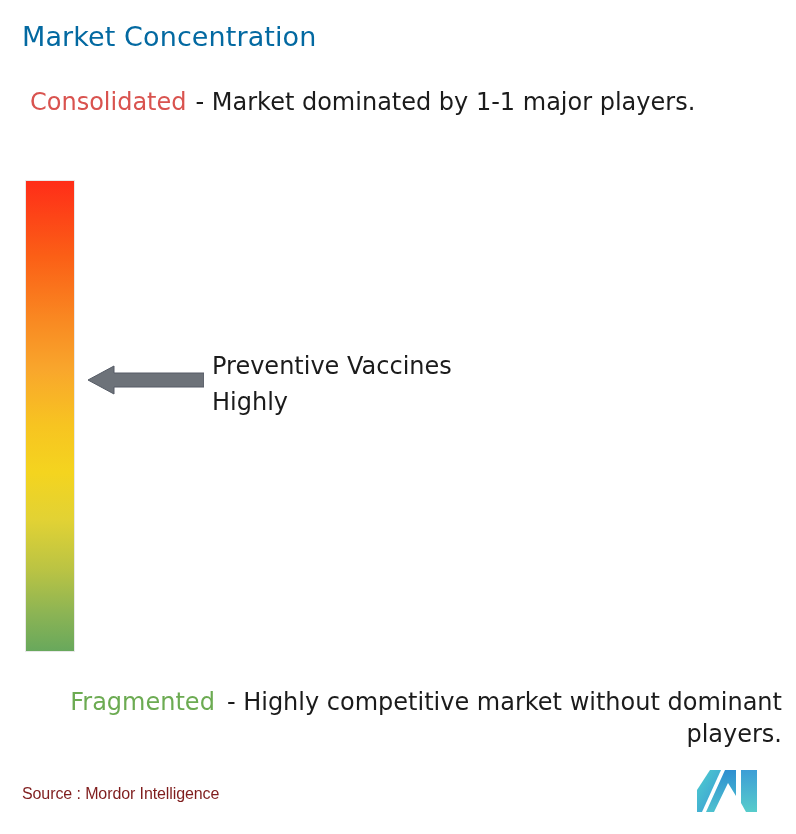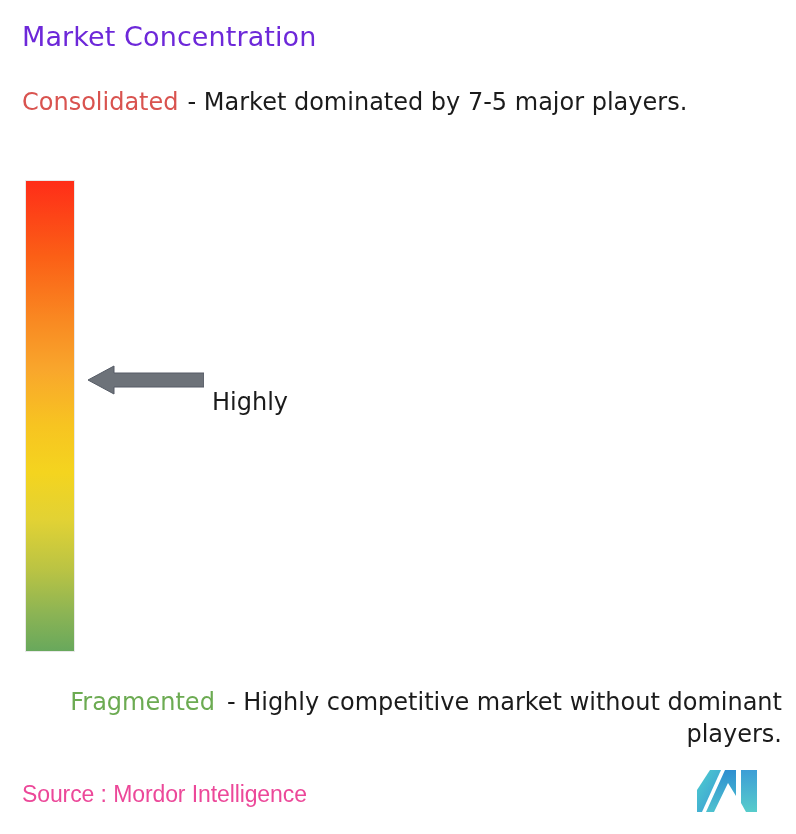--- a/index.html
+++ b/index.html
@@ -15,39 +15,40 @@
     -webkit-font-smoothing: antialiased;
   }
 
   
   #page-title {
     position: absolute;
     left: 22px;
     top: 20px;
     font-size: 27px;
     line-height: 34px;
-    color: #6d28d9;
+    color: #0369a1;
     font-weight: 400;
     letter-spacing: 0.1px;
     white-space: nowrap;
   }
 
   
   #legend-consolidated {
     position: absolute;
     left: 22px;
     top: 86px;
     width: 756px;
     font-size: 24px;
     line-height: 32px;
     color: #1b1b1b;
     font-weight: 400;
   }
   #legend-consolidated .term {
     color: #d9534f;
+    margin-left: 8px;
   }
   #legend-consolidated .sep {
     display: inline-block;
     width: 9px;
   }
 
   
   #legend-fragmented {
     position: absolute;
     left: 22px;
@@ -109,54 +110,54 @@
     line-height: 36px;
     color: #1b1b1b;
     white-space: pre-line;
   }
 
   
   #source-line {
     position: absolute;
     left: 22px;
     top: 780px;
-    font-size: 23px;
+    font-size: 16px;
     line-height: 28px;
-    color: #ec4899;
+    color: #7f1d1d;
     font-family: "Liberation Sans", sans-serif;
     letter-spacing: -0.1px;
     white-space: nowrap;
   }
 
   #brand-logo {
     position: absolute;
     left: 696px;
     top: 770px;
     width: 62px;
     height: 42px;
   }
 </style>
 </head>
 <body>
 
 <div id="page-title">Market Concentration</div>
 
 <div id="legend-consolidated">
-  <span class="term">Consolidated</span><span class="sep"></span><span>- Market dominated by 7-5 major players.</span>
+  <span class="term">Consolidated</span><span class="sep"></span><span>- Market dominated by 1-1 major players.</span>
 </div>
 
 <div id="spectrum-bar"></div>
 
 <div id="pointer-arrow">
   <svg width="116" height="34" viewBox="0 0 116 34" xmlns="http://www.w3.org/2000/svg">
     <polygon points="0,17 26,3 26,10 116,10 116,24 26,24 26,31" fill="#6d7279" stroke="#565b66" stroke-width="1"></polygon>
   </svg>
 </div>
 
-<div id="callout-label"><br><span>Highly</span></div>
+<div id="callout-label"><span>Preventive Vaccines</span><br><span>Highly</span></div>
 
 <div id="legend-fragmented">
   <span class="term">Fragmented</span><span class="sep"></span><span>- Highly competitive market without dominant players.</span>
 </div>
 
 <div id="source-line">Source :  Mordor Intelligence</div>
 
 <div id="brand-logo">
   <svg width="62" height="42" viewBox="0 0 62 42" xmlns="http://www.w3.org/2000/svg">
     <defs>

